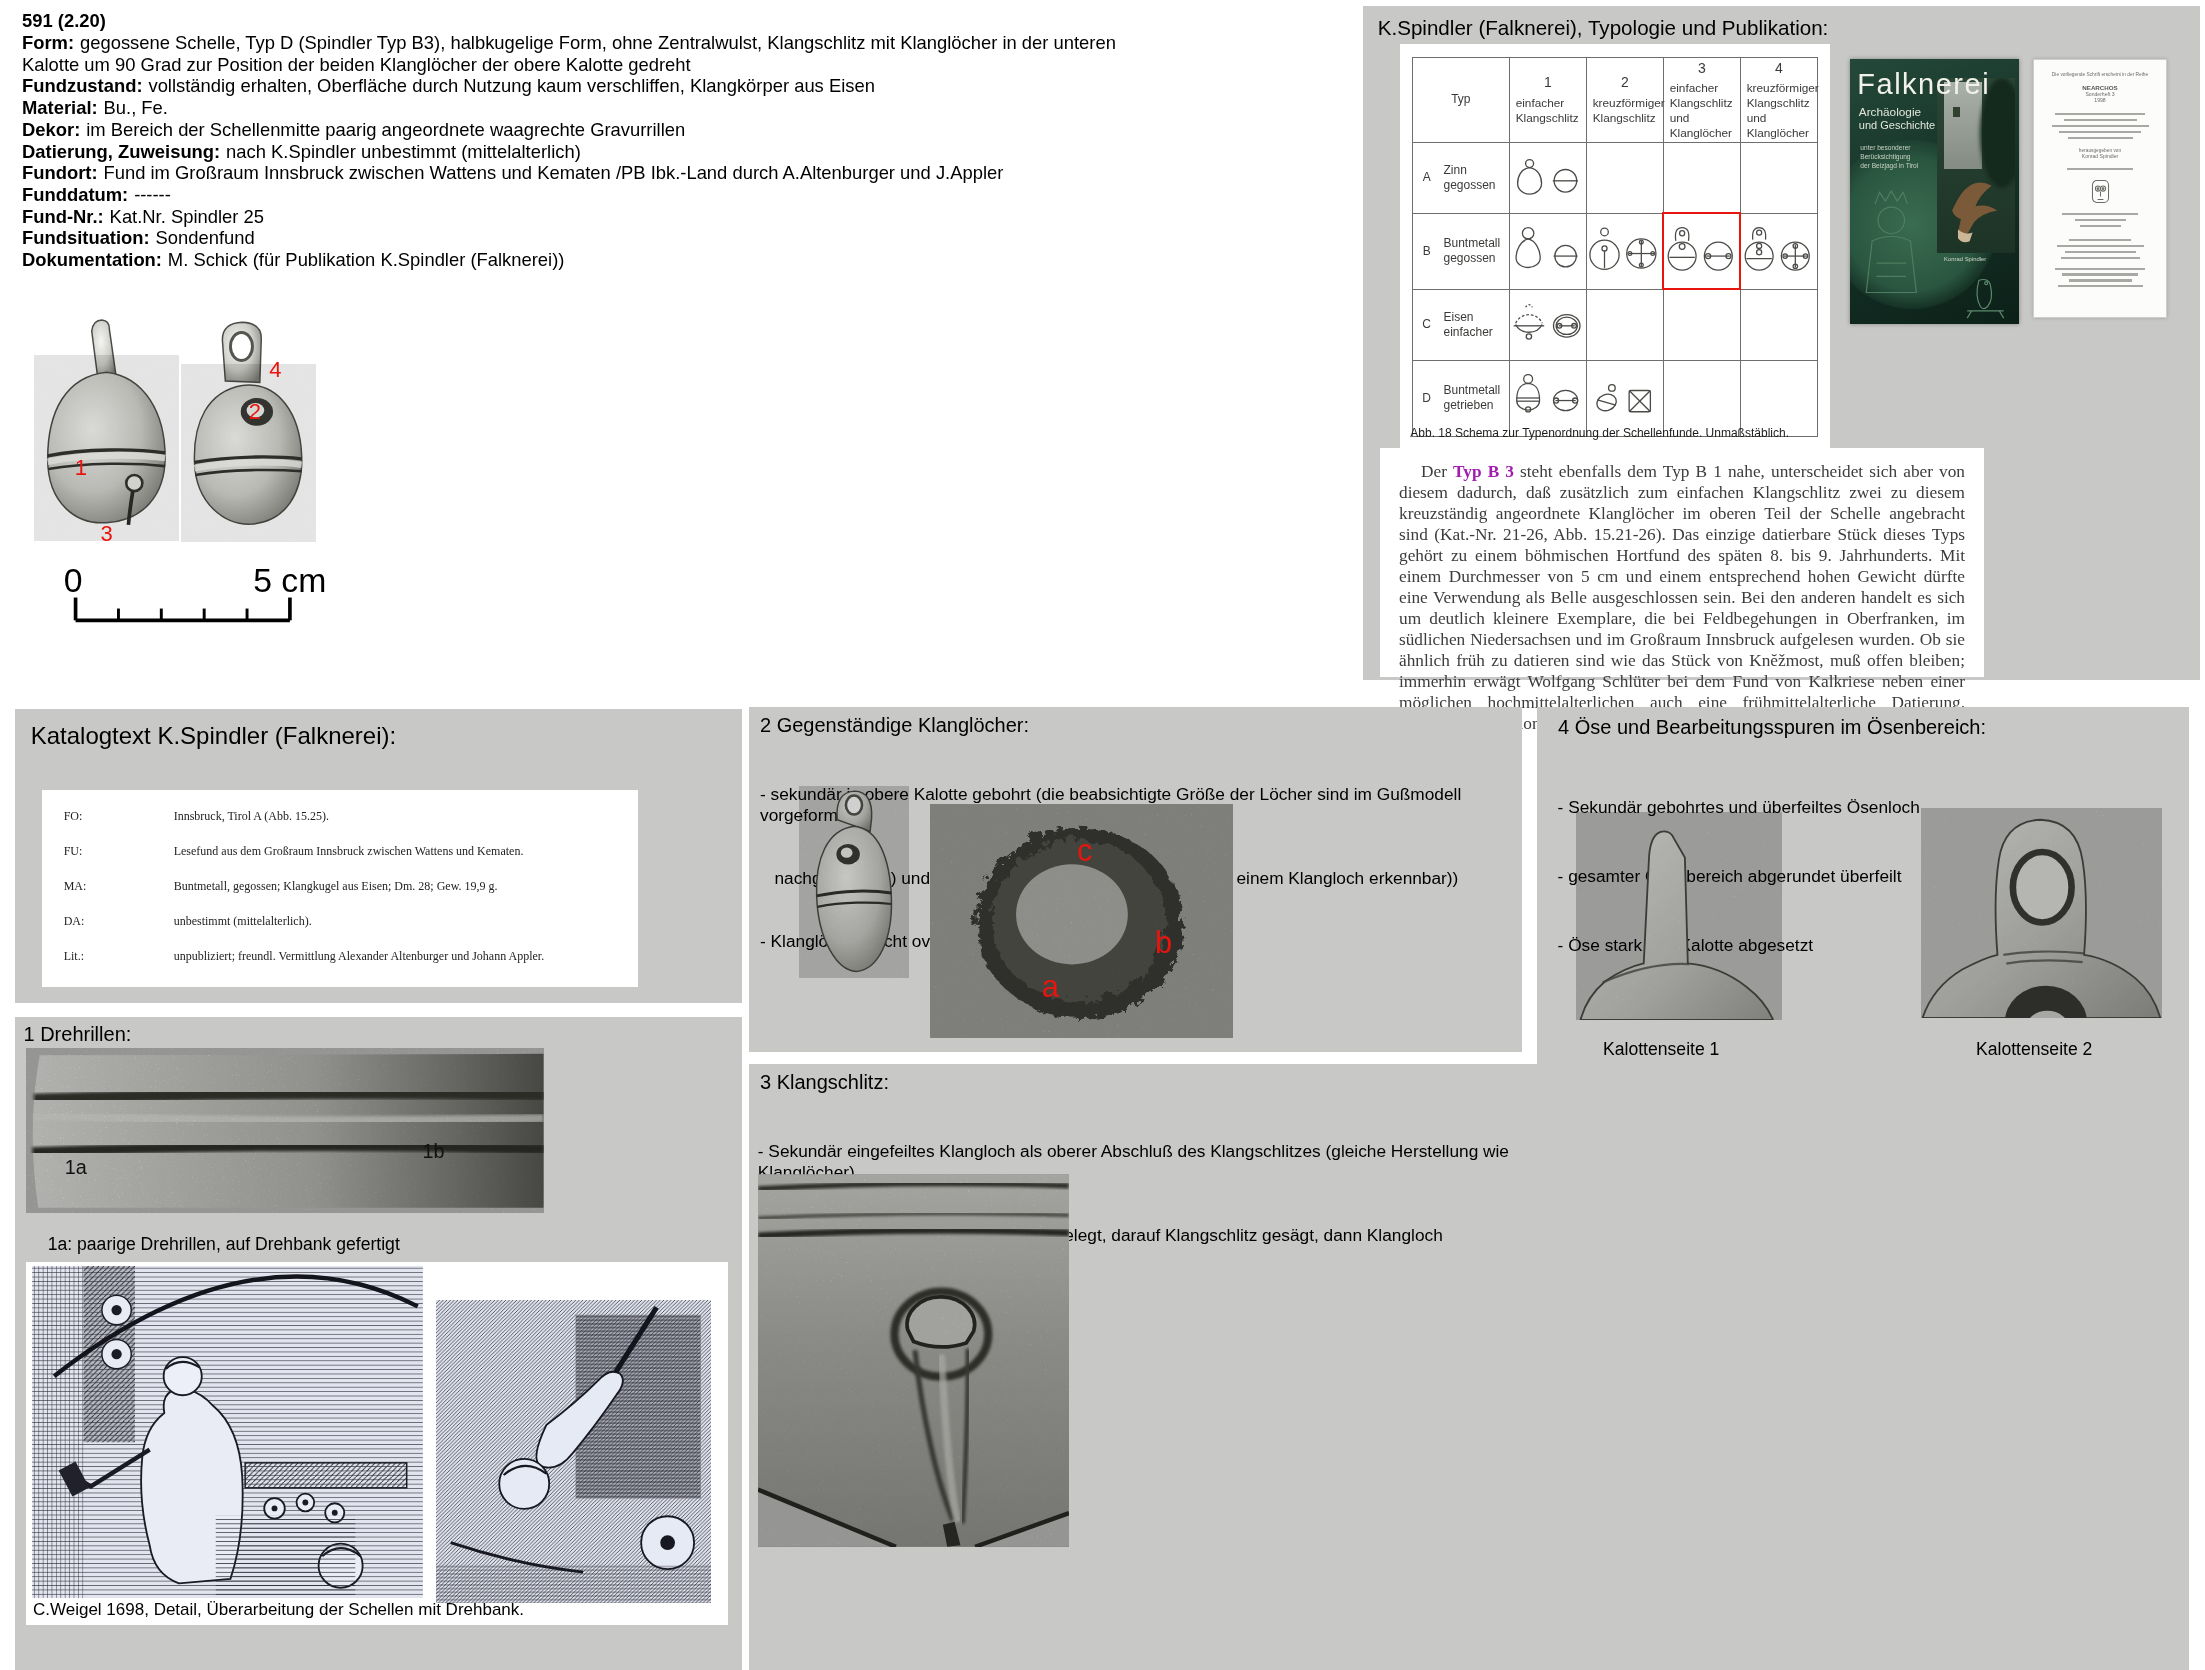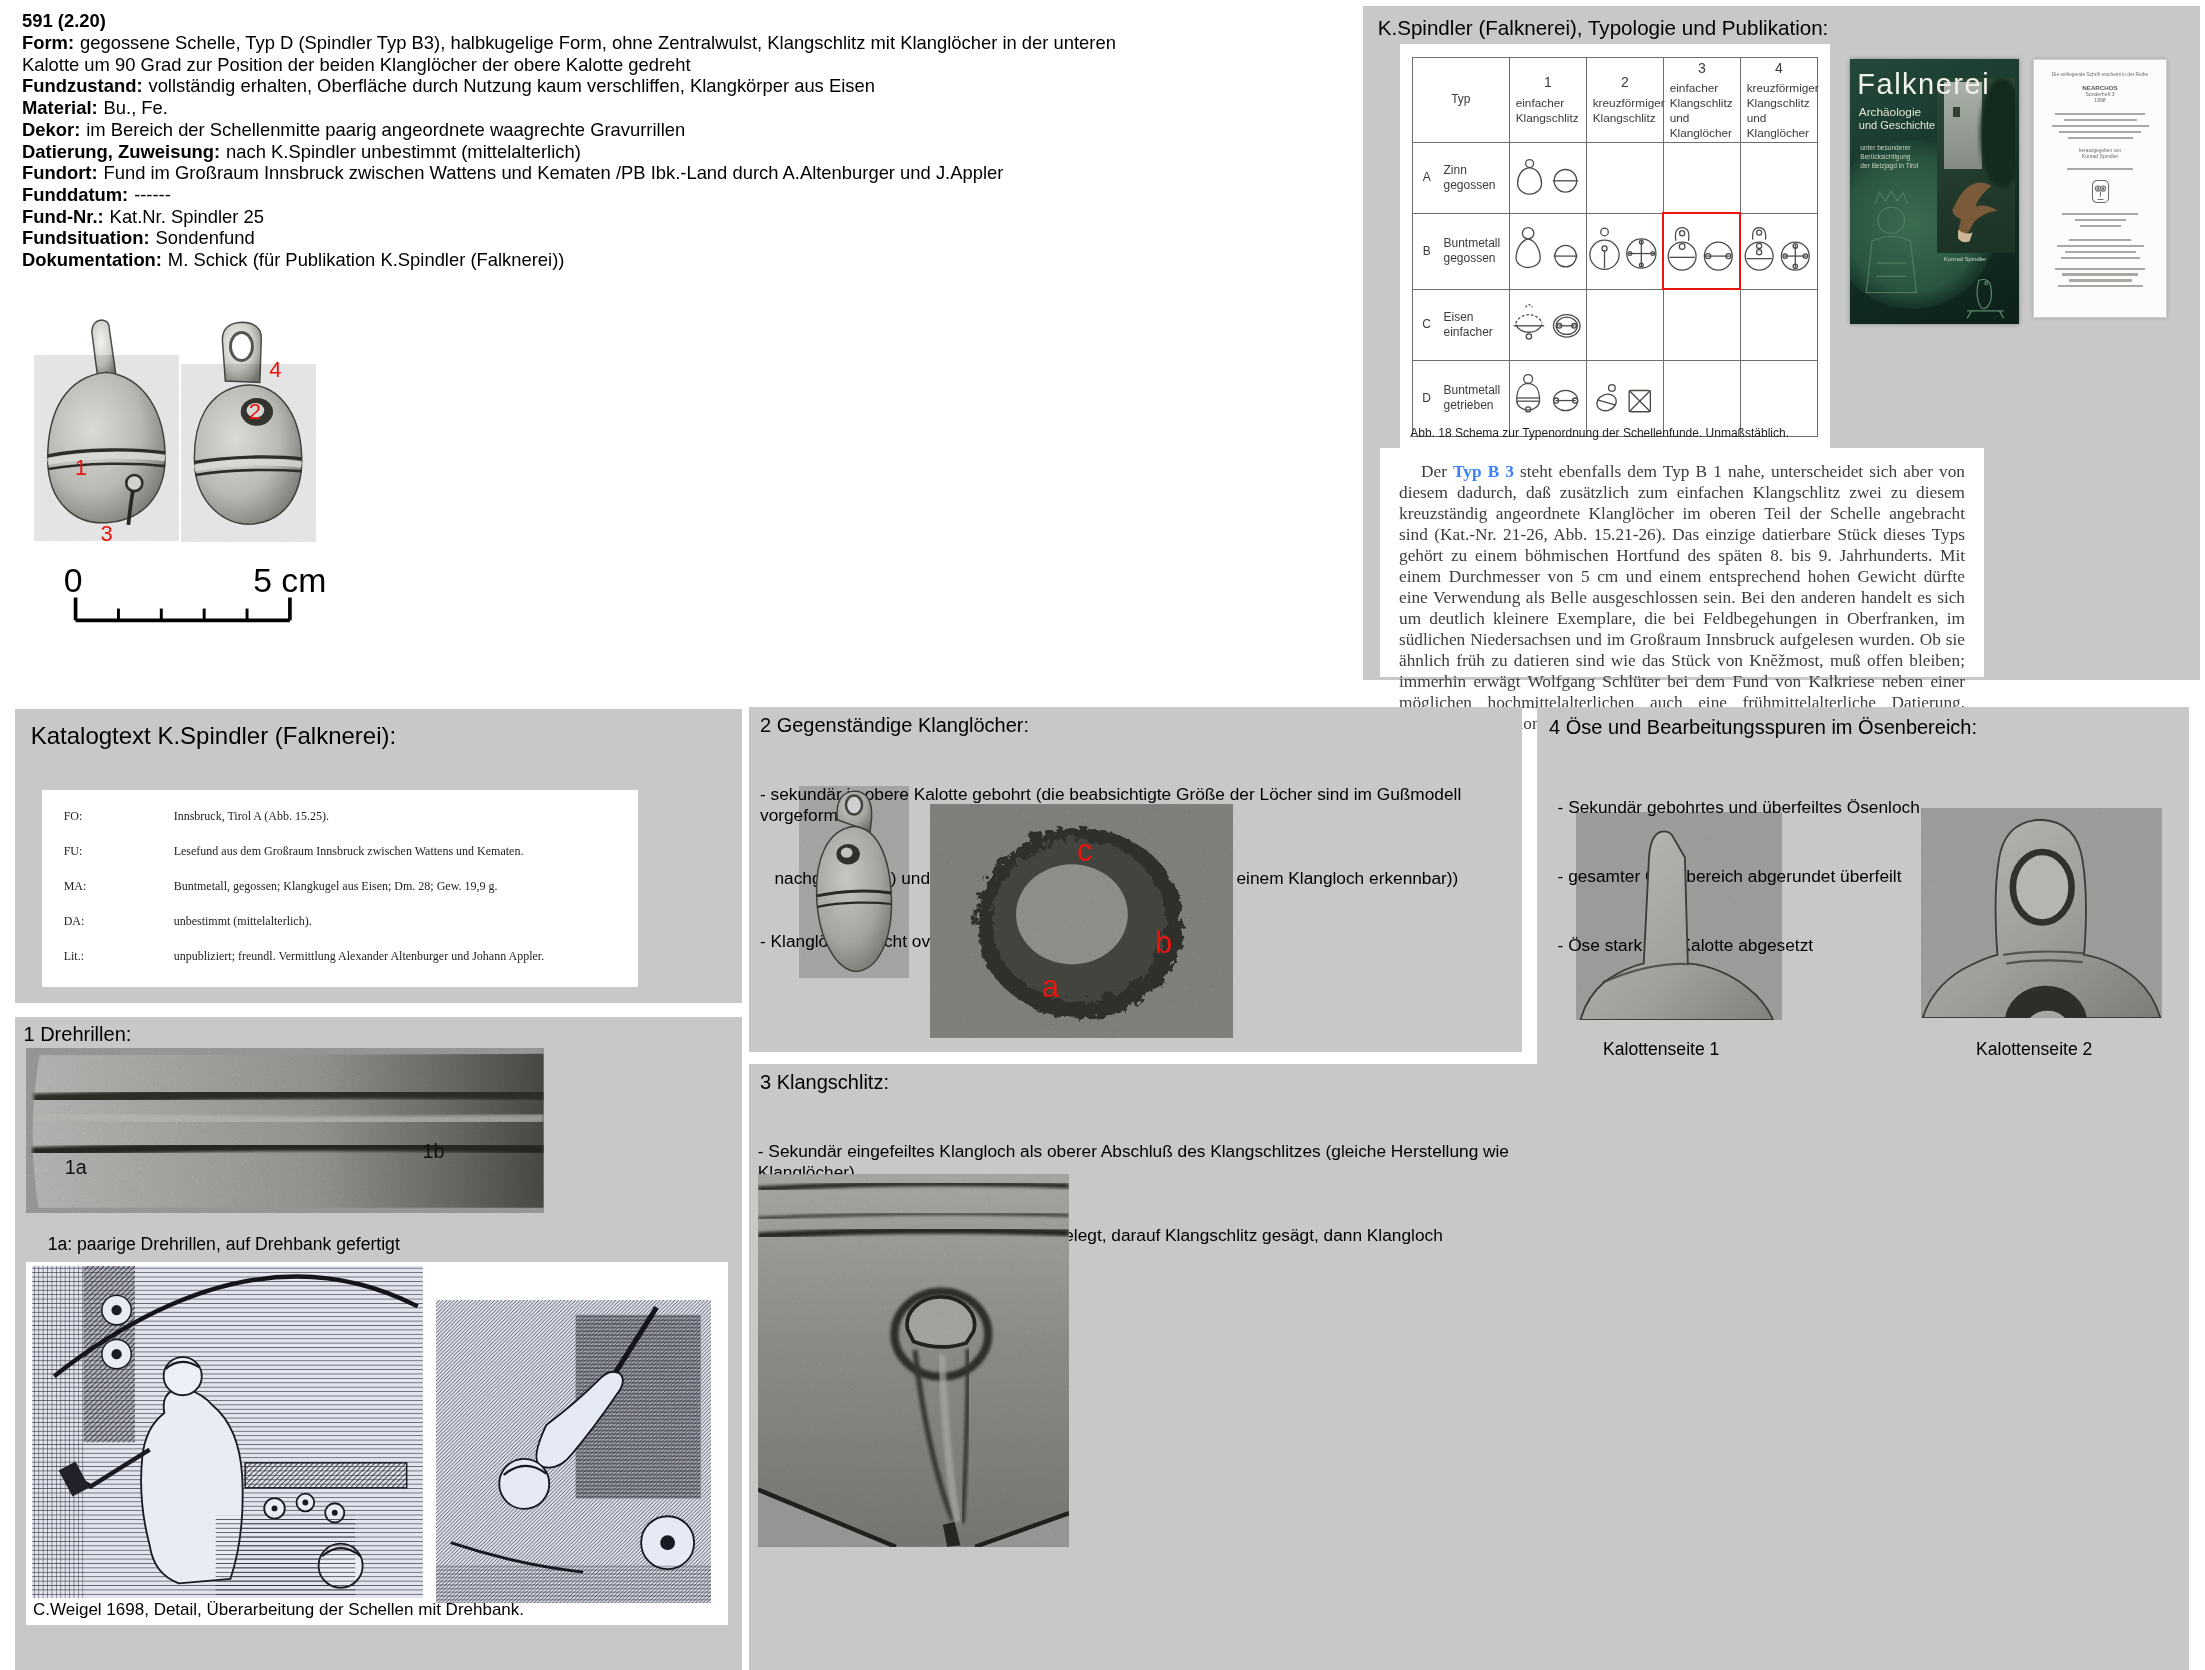--- a/index.html
+++ b/index.html
@@ -8,21 +8,21 @@
          font-family:"Liberation Sans",sans-serif;color:#000}
   .abs{position:absolute}
   .panel{position:absolute;background:#c8c8c7}
   .wbox{position:absolute;background:#ffffff}
   .ptitle{position:absolute;font-size:20.6px;line-height:1.15;color:#000;white-space:nowrap}
   .cat-line{font-size:18.4px;line-height:21.7px}
   .cat-line b{margin-right:5.9px}
   .serif{font-family:Liberation Sans, sans-serif}
   .excerpt{font-family:"Liberation Serif",serif;font-size:17.3px;line-height:21px;
            color:#3c3c3c;text-align:justify;text-indent:22px}
-  .excerpt b{color:#3b82f6}
+  .excerpt b{color:#a21caf}
   .kat-row{display:flex;font-family:"Liberation Serif",serif;font-size:12px;color:#222;
            margin-bottom:20px}
   .kat-row .kl{width:110px;flex:none}
   .bullets{font-size:17.3px;line-height:21px;white-space:pre-wrap}
   .caption-sm{font-size:17.6px}
   table.typo{border-collapse:collapse;table-layout:fixed}
   table.typo td{border:1.2px solid #6e6e6a;vertical-align:middle;text-align:center;
                 font-size:12px;line-height:1.25;color:#3a3a38;padding:1.5px}
   table.typo td.lab{text-align:left;padding-left:5.9px}
   td.hl{outline:2.9px solid #e8150f;outline-offset:-1.5px}
@@ -562,21 +562,21 @@
       <path d="M0,430 L188,508 L0,508 Z" fill="#c8c8c7"></path>
       <path d="M424,462 L424,508 L296,508 Z" fill="#c8c8c7"></path>
       <path d="M0,430 L188,508" stroke="#2c2c28" stroke-width="6"></path>
       <path d="M424,462 L296,508" stroke="#2c2c28" stroke-width="6"></path>
       <path d="M252,478 L258,508 L276,506 L268,474 Z" fill="#32322d"></path>
       <rect width="424" height="508" filter="url(#n5)" opacity=".25"></rect>
     </svg>
   </div>
 
   <div class="panel" style="left:1537px;top:707px;width:652px;height:964px">
-    <div class="ptitle" style="left:12px;top:8.8px;font-size:20px">4 Öse und Bearbeitungsspuren im Ösenbereich:</div>
+    <div class="ptitle" style="left:21px;top:8.8px;font-size:20px">4 Öse und Bearbeitungsspuren im Ösenbereich:</div>
     <div class="abs bullets" style="left:20.6px;top:43px;width:617px;line-height:23px">
       <div>- Sekundär gebohrtes und überfeiltes Ösenloch</div>
       <div>- gesamter Ösenbereich abgerundet überfeilt</div>
       <div>- Öse stark von Kalotte abgesetzt</div>
     </div>
 
     <svg class="abs" style="left:39px;top:105px" width="206" height="208" viewBox="0 0 280 283">
       <defs>
         <linearGradient id="og1" x1="0" y1="0" x2="1" y2="1">
           <stop offset="0%" stop-color="#f1f1ed"></stop>

